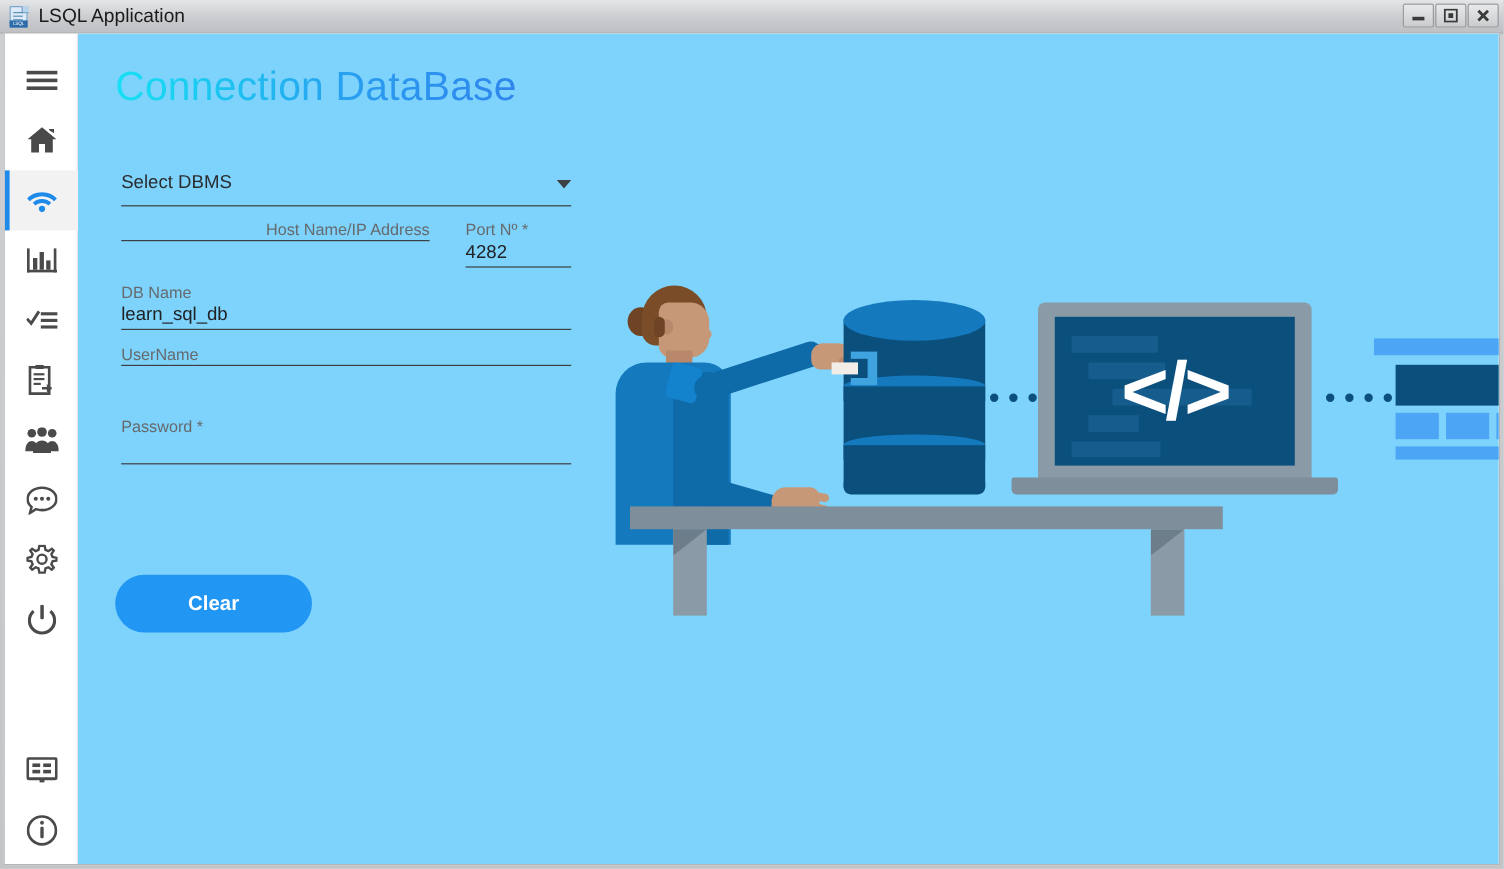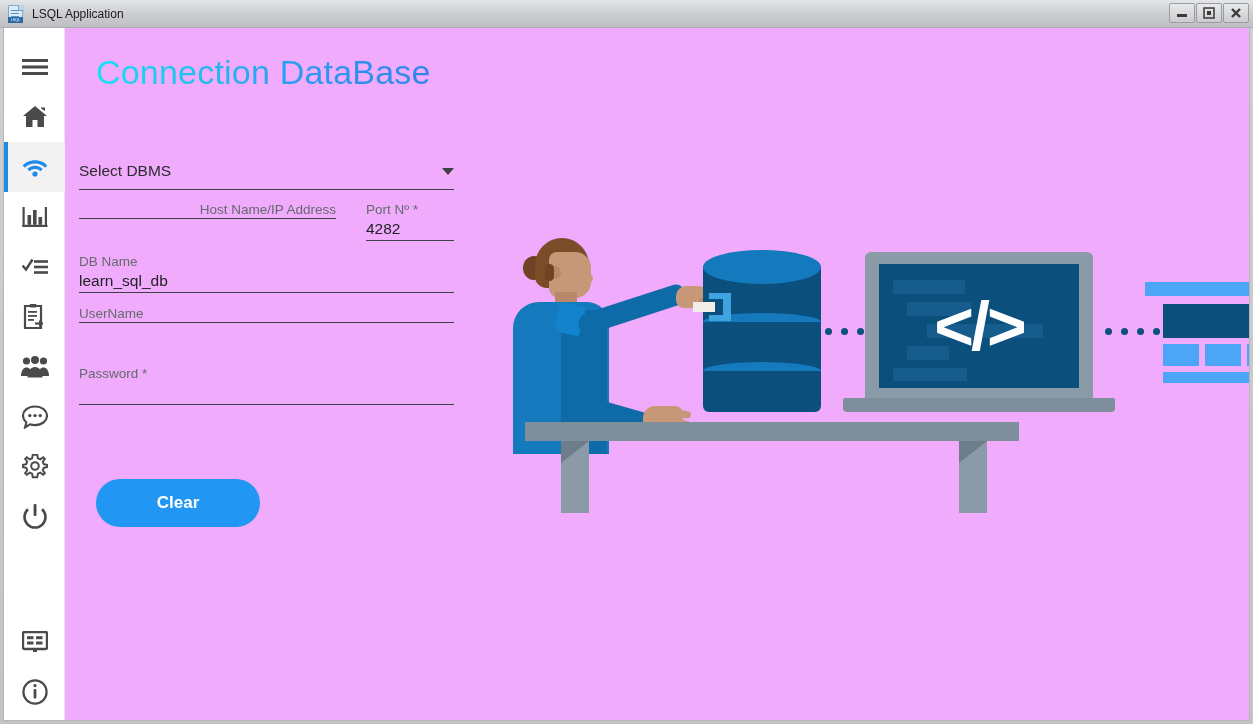--- a/index.html
+++ b/index.html
@@ -49,21 +49,21 @@
   .ti-tag {
     position: absolute; left: 1px; bottom: 1px;
     width: 15px; height: 6px;
     background: #2a6aa8;
     font-size: 4px; color: #fff; line-height: 6px;
     text-align: center; letter-spacing: -0.2px;
     font-family: "Liberation Sans", sans-serif;
   }
   .titlebar-title {
     margin-left: 7px;
-    font-size: 12px; color: #1b1b1b;
+    font-size: 16px; color: #1b1b1b;
   }
   .winbtns {
     position: absolute; right: 4px; top: 3px;
     display: flex; gap: 1px;
   }
   .winbtn {
     width: 26px; height: 20px;
     background: linear-gradient(180deg,#e8e9eb 0%,#cbccce 100%);
     border: 1px solid #9a9c9f;
     border-radius: 2px;
@@ -106,38 +106,37 @@
   }
   .side-item.active svg { fill: #1e8bea; }
   .side-item svg { fill: #4a4a4a; display: block; }
   .side-spacer-top { height: 14px; }
   .side-grow { flex: 1 1 auto; }
   .side-bottom { padding-bottom: 6px; }
 
   
   .main {
     flex: 1 1 auto; position: relative;
-    background: #f0abfc;
+    background: #7dd3fc;
     overflow: hidden;
   }
   .page-title {
     position: absolute; left: 31px; top: 25px;
     font-size: 34px; font-weight: normal;
     background: linear-gradient(90deg,#18e0f5 0%, #1bc9f0 22%, #2a9bf0 62%, #2f86ec 100%);
     -webkit-background-clip: text; background-clip: text;
     -webkit-text-fill-color: transparent; color: transparent;
     white-space: nowrap;
     letter-spacing: 0.2px;
   }
 
   
   .form {
-    position: absolute; left: 14px; top: 116px;
+    position: absolute; left: 36px; top: 116px;
     width: 375px;
-    margin-top: 18px;
   }
   .field { position: relative; }
   .f-label {
     font-size: 13.5px; color: #666a6e;
     line-height: 16px;
   }
   .f-value {
     font-size: 15.5px; color: #202225;
     line-height: 22px;
     min-height: 22px;

